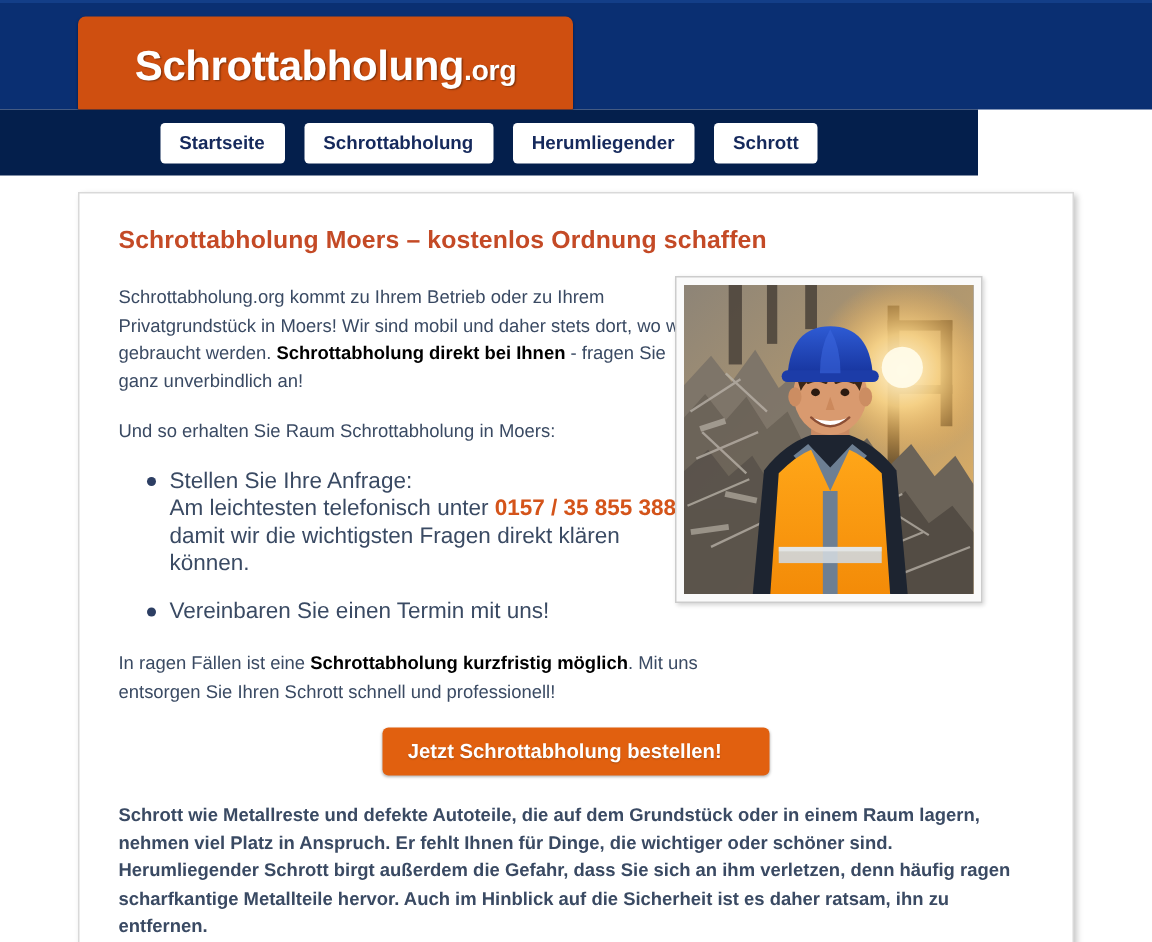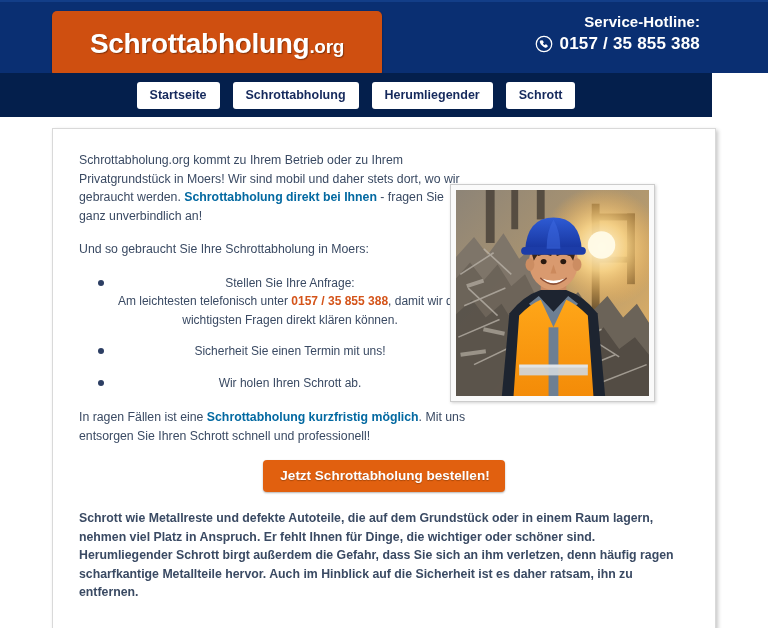--- a/index.html
+++ b/index.html
@@ -36,21 +36,21 @@
   .hotline{
     position:absolute;right:68px;top:12px;text-align:right;color:#ffffff;
   }
   .hotline-label{font-size:15px;font-weight:bold;line-height:20px;letter-spacing:.1px;}
   .hotline-row{display:flex;align-items:center;justify-content:flex-end;gap:7px;margin-top:2px;}
   .phone-icon{display:block;width:18px;height:18px;}
   .hotline-number{font-size:17px;font-weight:bold;letter-spacing:.2px;}
 
   
   .nav{
-    position:absolute;left:0;top:73px;width:712px;height:44px;
+    position:absolute;left:0;top:73px;width:652px;height:44px;
     background:#041f4c;
     display:flex;align-items:center;justify-content:center;gap:13px;
   }
   .nav-item{
     background:#ffffff;color:#15295c;
     font-size:12.5px;font-weight:bold;
     padding:6px 13px 7px 13px;border-radius:3px;
     white-space:nowrap;cursor:pointer;line-height:14px;
   }
 
@@ -64,28 +64,27 @@
     padding:22px 26px 0 26px;
     overflow:hidden;
   }
   h1.title{
     margin:0 0 19px 0;
     color:#c44a26;font-size:16.5px;font-weight:bold;letter-spacing:.1px;
   }
 
   .text-col{width:388px;}
   p{margin:0 0 15px 0;color:#3a4a63;font-size:12.3px;line-height:18.5px;}
-  strong{color:#0369a1;font-weight:bold;}
+  strong{color:#000000;font-weight:bold;}
   .orange{color:#d4541a;font-weight:bold;}
 
   ul.steps{margin:0 0 16px 0;padding:0 0 0 34px;list-style:none;}
   ul.steps li{
-    position:relative;color:#3a4a63;font-size:12px;line-height:18.5px;
+    position:relative;color:#3a4a63;font-size:15px;line-height:18.5px;
     margin-bottom:13px;
-    text-align:center;
   }
   ul.steps li:before{
     content:"";position:absolute;left:-15px;top:6px;
     width:6px;height:6px;border-radius:50%;background:#2c3e63;
   }
 
   
   .photo-frame{
     position:absolute;left:450px;top:184px;width:205px;height:218px;
     border:1px solid #ccc;background:#fafafa;padding:5px;
@@ -93,73 +92,61 @@
     box-shadow:1px 1px 3px rgba(0,0,0,.18);
   }
   .photo{position:relative;width:100%;height:100%;overflow:hidden;background:#6b6257;}
   .photo svg{display:block;width:100%;height:100%;}
 
   
   .cta-wrap{text-align:center;margin:4px 0 17px 0;}
   .cta{
     display:inline-block;background:#e1600f;color:#ffffff;
     font-size:13.5px;font-weight:bold;
-    padding:8px 15px 9px 17px;border-radius:4px;cursor:pointer;
+    padding:8px 32px 9px 17px;border-radius:4px;cursor:pointer;
     box-shadow:0 1px 2px rgba(0,0,0,.3);
     text-shadow:0 1px 1px rgba(0,0,0,.25);
   }
   .wide p{width:100%;font-weight:bold;}
 </style>
 </head>
 <body>
 
 <div class="page">
 
   <div class="header">
 
     <div class="logo">
       <div class="logo-text"><span>Schrottabholung</span><span class="tld">.org</span></div>
     </div>
 
-    <div class="hotline">
-      <div class="hotline-label">Service-Hotline:</div>
-      <div class="hotline-row">
-        <span class="phone-icon">
-          <svg viewBox="0 0 20 20" xmlns="http://www.w3.org/2000/svg">
-            <circle cx="10" cy="10" r="8.6" fill="none" stroke="#ffffff" stroke-width="1.4"></circle>
-            <path d="M7 6.2c.5-.5 1.1-.5 1.5 0l1 1.2c.35.45.3.8-.05 1.15l-.5.5c-.2.2-.2.35-.05.6.35.6.95 1.2 1.55 1.55.25.15.4.15.6-.05l.5-.5c.35-.35.7-.4 1.15-.05l1.2 1c.5.4.5 1 0 1.5l-.55.55c-.55.55-1.3.7-2.1.4-1.25-.45-2.5-1.3-3.5-2.3s-1.85-2.25-2.3-3.5c-.3-.8-.15-1.55.4-2.1z" fill="#ffffff"></path>
-          </svg>
-        </span>
-        <span class="hotline-number">0157 / 35 855 388</span>
-      </div>
-    </div>
   </div>
 
   <div class="nav">
     <div class="nav-item">Startseite</div>
     <div class="nav-item">Schrottabholung</div>
     <div class="nav-item">Herumliegender</div>
     <div class="nav-item">Schrott</div>
   </div>
 
   <div class="card">
 
+    <h1 class="title">Schrottabholung Moers – kostenlos Ordnung schaffen</h1>
 
     <div class="text-col">
       <p><span>Schrottabholung.org kommt zu Ihrem Betrieb oder zu Ihrem Privatgrundstück in Moers! Wir sind mobil und daher stets dort, wo wir gebraucht werden. </span><strong>Schrottabholung direkt bei Ihnen</strong><span> - fragen Sie ganz unverbindlich an!</span></p>
 
-      <p>Und so gebraucht Sie Ihre Schrottabholung in Moers:</p>
+      <p>Und so erhalten Sie Raum Schrottabholung in Moers:</p>
 
       <ul class="steps">
         <li>
           <span>Stellen Sie Ihre Anfrage:</span><br>
           <span>Am leichtesten telefonisch unter </span><span class="orange">0157 / 35 855 388</span><span>, damit wir die wichtigsten Fragen direkt klären können.</span>
         </li>
-        <li>Sicherheit Sie einen Termin mit uns!</li>
-        <li>Wir holen Ihren Schrott ab.</li>
+        <li>Vereinbaren Sie einen Termin mit uns!</li>
       </ul>
 
       <p><span>In ragen Fällen ist eine </span><strong>Schrottabholung kurzfristig möglich</strong><span>. Mit uns entsorgen Sie Ihren Schrott schnell und professionell!</span></p>
     </div>
 
     <div class="cta-wrap">
       <span class="cta">Jetzt Schrottabholung bestellen!</span>
     </div>
 
     <div class="wide">

